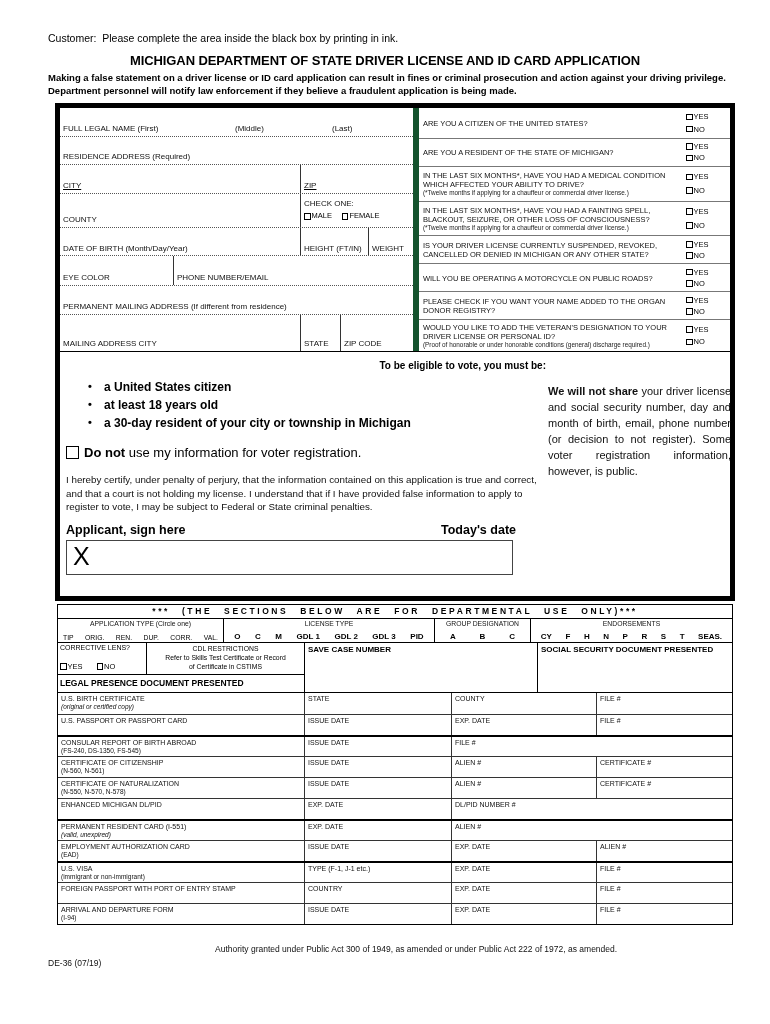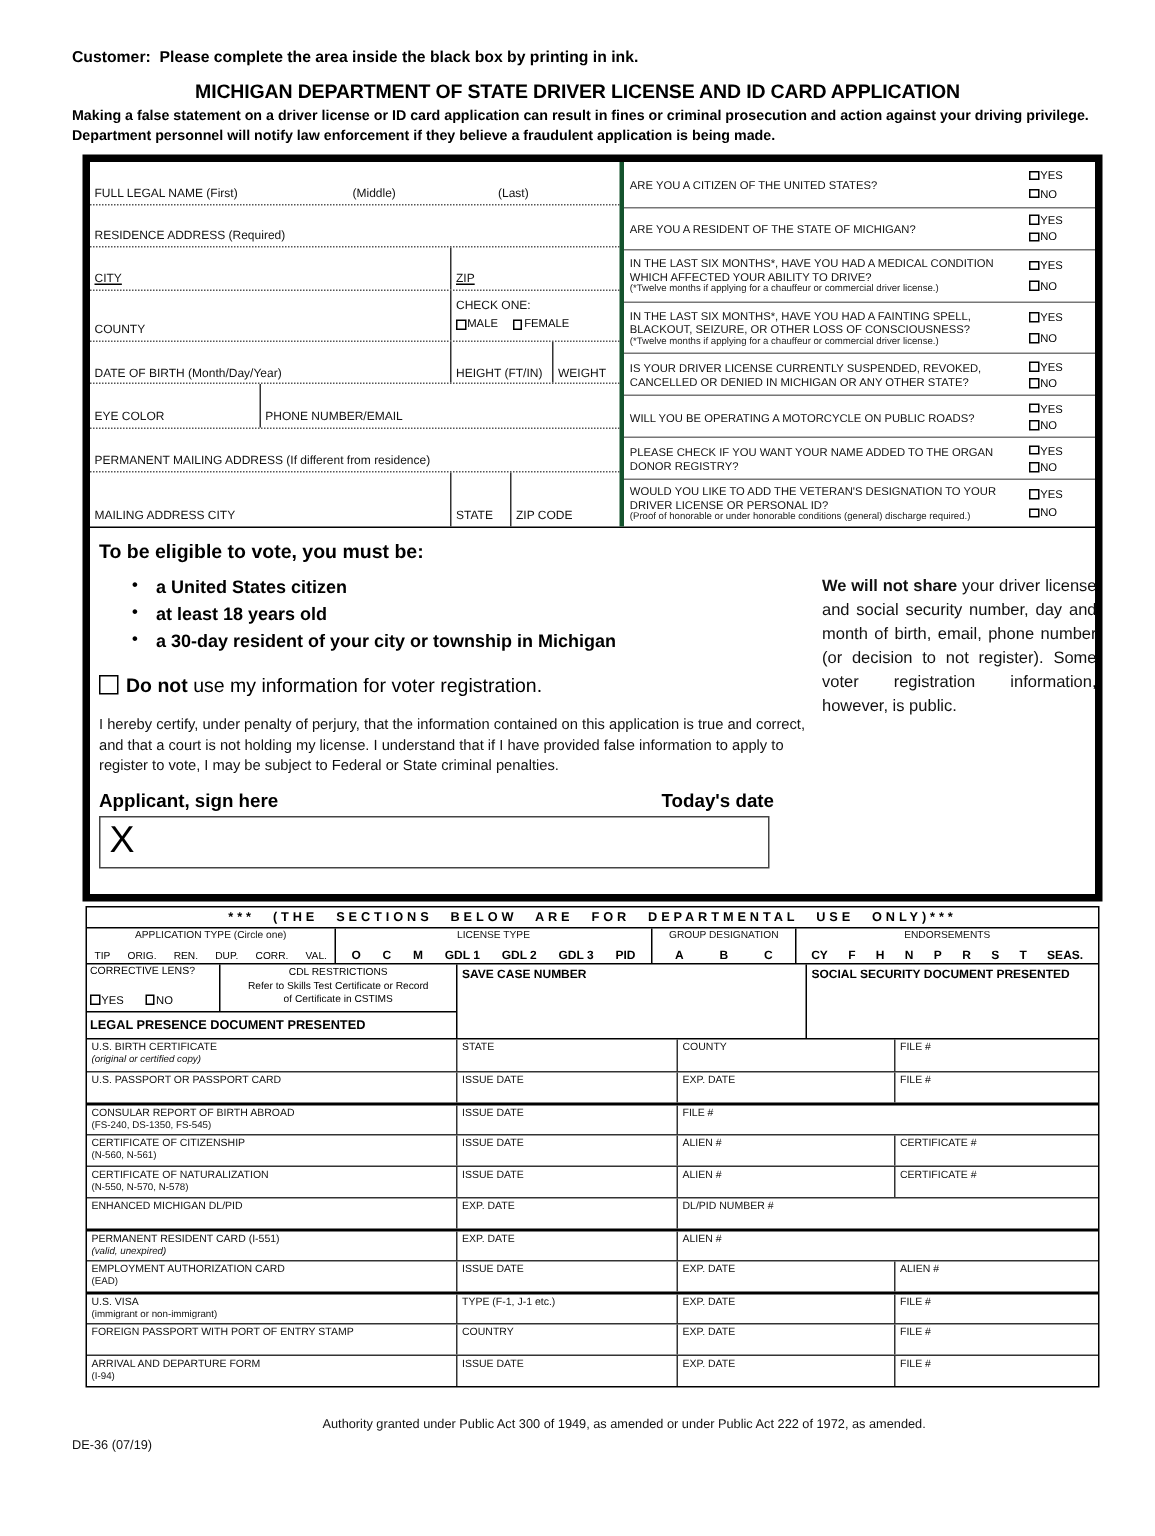--- a/index.html
+++ b/index.html
@@ -4,51 +4,51 @@
 <style>
   * { margin:0; padding:0; box-sizing:border-box; }
   html,body { background:#fff; }
   .page {
     position:relative; width:770px; height:1024px; background:#fff;
     font-family:"Liberation Sans", sans-serif; color:#000; overflow:hidden;
   }
   .abs { position:absolute; }
 
   
-  .customer-note { left:48px; top:32px; font-size:10.5px; font-weight:bold; white-space:pre-wrap; }
+  .customer-note { left:48px; top:32px; font-size:10.5px; font-weight:normal; white-space:pre-wrap; }
   .main-title { left:0; top:53px; width:770px; text-align:center; font-size:13px; font-weight:bold; letter-spacing:-0.1px; }
   .warn1 { left:48px; top:72px; width:700px; font-size:9.5px; font-weight:bold; }
   .warn2 { left:48px; top:85px; width:700px; font-size:9.5px; font-weight:bold; }
 
   
   .black-box { left:55px; top:103px; width:680px; height:498px; border:5px solid #000; background:#fff; }
   .top-grid { display:flex; width:670px; height:244px; border-bottom:1.5px solid #000; }
   .fields-col { width:355px; display:flex; flex-direction:column; }
   .frow { position:relative; display:flex; border-bottom:1px dotted #555; }
   .frow:last-child { border-bottom:none; }
   .fcell { position:relative; display:flex; align-items:flex-end; padding:2px 3px; font-size:8px; line-height:1.1; }
   .fcell + .fcell { border-left:1px solid #333; }
   .flabel { font-size:8px; color:#111; }
   .checkline { display:flex; align-items:center; gap:10px; font-size:8px; }
 
-  .q-col { width:319px; border-left:3px solid #14532d; display:flex; flex-direction:column; }
+  .q-col { width:319px; border-left:6px solid #14532d; display:flex; flex-direction:column; }
   .qrow { display:flex; border-bottom:1px solid #777; }
   .qrow:last-child { border-bottom:none; }
   .qtext { flex:1; padding:2px 3px 1px 4px; display:flex; flex-direction:column; justify-content:center; }
   .qmain { font-size:7.5px; line-height:1.2; color:#111; }
   .qnote { font-size:6.4px; line-height:1.2; color:#222; }
   .qyn { width:44px; display:flex; flex-direction:column; justify-content:space-evenly; padding:1px 0; }
   .ynitem { display:flex; align-items:center; gap:1px; font-size:7.5px; }
 
   .cb { display:inline-block; width:6.5px; height:6.5px; border:1px solid #000; background:#fff; flex:0 0 auto; }
 
   
   .voter { position:relative; width:670px; height:243px; }
   .v-left { position:absolute; left:6px; top:0; width:480px; }
-  .v-elig { margin-top:8px; font-size:13px; font-weight:bold; }
+  .v-elig { margin-top:8px; font-size:10px; font-weight:bold;text-align:right; }
   .v-bullets { margin-top:7px; margin-left:22px; }
   .v-bullet { font-size:12px; font-weight:bold; line-height:1.5; display:flex; }
   .v-bullet .dot { width:16px; font-size:11px; }
   .v-register { margin-top:11px; font-size:13px; font-weight:bold; }
   .v-optout { margin-top:13px; display:flex; align-items:center; font-size:13px; }
   .bigcb { display:inline-block; width:13px; height:13px; border:1.5px solid #000; margin-right:5px; flex:0 0 auto; }
   .v-certify { margin-top:13px; width:472px; font-size:9.8px; line-height:1.4; color:#111; }
   .v-signrow { margin-top:9px; width:450px; display:flex; justify-content:space-between; font-size:12.5px; font-weight:bold; }
   .v-sigbox { margin-top:3px; width:447px; height:35px; border:1px solid #444; font-size:25px; padding:1px 0 0 6px; }
   .v-right { position:absolute; left:488px; top:32px; width:183px; font-size:11px; line-height:1.45; text-align:justify; color:#111; }

